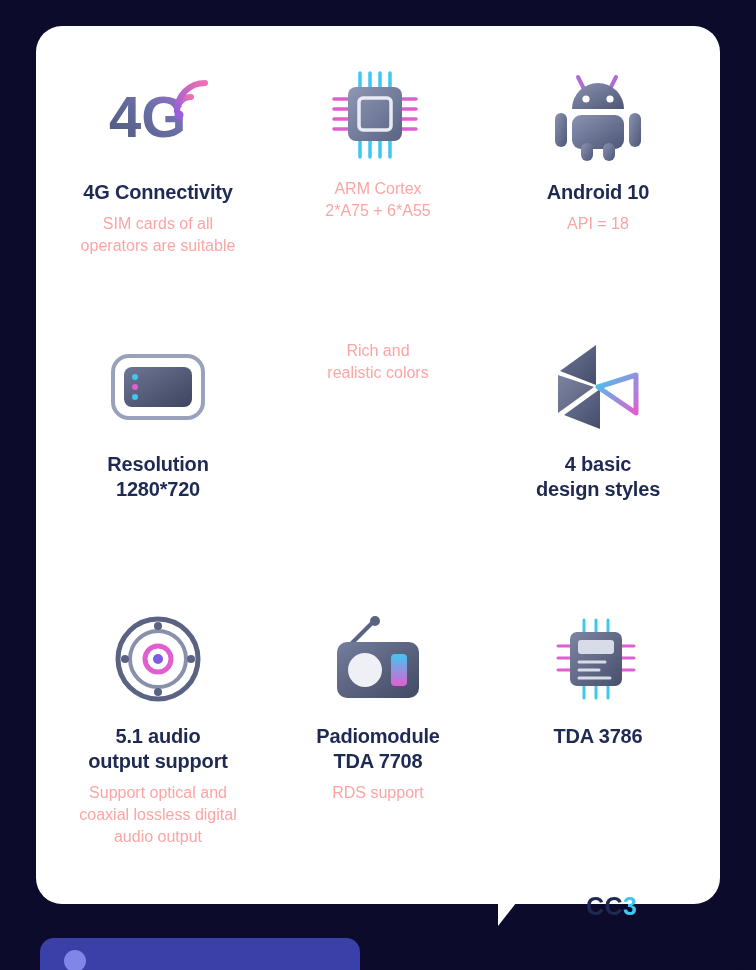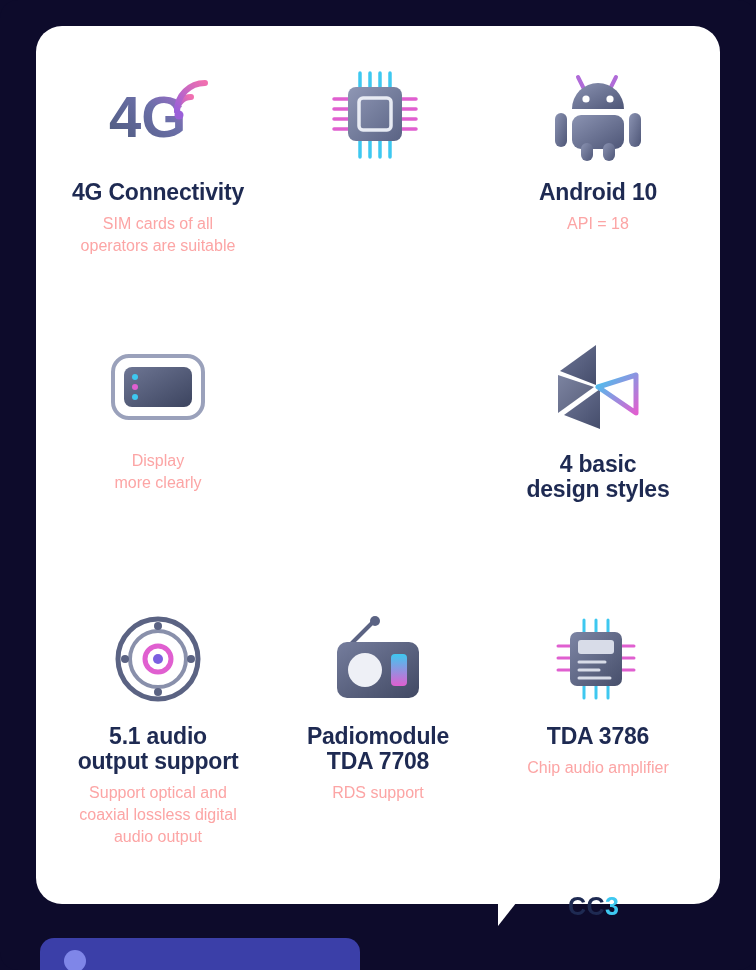--- a/index.html
+++ b/index.html
@@ -60,36 +60,36 @@
   }
   .icon-wrap {
     height: 110px;
     display: flex;
     align-items: center;
     justify-content: center;
   }
   .title {
     color: #1e2a52;
     font-weight: bold;
-    font-size: 23px;
+    font-size: 20px;
     line-height: 25px;
     text-align: center;
     margin-top: 10px;
     letter-spacing: -0.2px;
   }
   .sub {
     color: #fca5a5;
     font-size: 16px;
     line-height: 22px;
     text-align: center;
     margin-top: 8px;
   }
   .logo {
     position: absolute;
-    left: 568px;
+    left: 586px;
     top: 892px;
     font-size: 25px;
     font-weight: bold;
     letter-spacing: 0.5px;
   }
   .logo .cc { color: #1e2a52; }
   .logo .three { color: #3ec8f0; }
 
   .footer-chip {
     position: absolute;
@@ -172,20 +172,21 @@
             <line x1="6" y1="62" x2="22" y2="62"></line>
             <line x1="72" y1="32" x2="88" y2="32"></line>
             <line x1="72" y1="42" x2="88" y2="42"></line>
             <line x1="72" y1="52" x2="88" y2="52"></line>
             <line x1="72" y1="62" x2="88" y2="62"></line>
           </g>
           <rect x="20" y="20" width="54" height="54" rx="8" fill="url(#gchip)"></rect>
           <rect x="31" y="31" width="32" height="32" rx="4" fill="none" stroke="#e8ebf4" stroke-width="3.5"></rect>
         </svg>
       </div>
+      <div class="sub">ARM Cortex<br>2*A75 + 6*A55</div>
     </div>
 
     <div class="cell">
       <div class="icon-wrap">
         <svg width="96" height="92" viewBox="0 0 96 92">
           <defs>
             <linearGradient id="gand" x1="0" y1="0" x2="1" y2="1">
               <stop offset="0%" stop-color="#8b93b2"></stop>
               <stop offset="100%" stop-color="#4e5677"></stop>
             </linearGradient>
@@ -217,24 +218,25 @@
               <stop offset="100%" stop-color="#3c445f"></stop>
             </linearGradient>
           </defs>
           <rect x="3" y="6" width="90" height="62" rx="16" fill="none" stroke="#9aa1bb" stroke-width="4"></rect>
           <rect x="14" y="17" width="68" height="40" rx="8" fill="url(#gscr)"></rect>
           <circle cx="25" cy="27" r="3" fill="#3ec8f0"></circle>
           <circle cx="25" cy="37" r="3" fill="#e05fd0"></circle>
           <circle cx="25" cy="47" r="3" fill="#3ec8f0"></circle>
         </svg>
       </div>
-      <div class="sub">Display<br>more clearly</div>
-    </div>
-
-    <div class="cell">
+      <div class="title">Resolution<br>1280*720</div>
+    </div>
+
+    <div class="cell">
+      <div class="sub">Rich and<br>realistic colors</div>
     </div>
 
     <div class="cell">
       <div class="icon-wrap">
         <svg width="96" height="92" viewBox="0 0 96 92">
           <defs>
             <linearGradient id="gp1" x1="0" y1="0" x2="1" y2="1">
               <stop offset="0%" stop-color="#6d7596"></stop>
               <stop offset="100%" stop-color="#454d6b"></stop>
             </linearGradient>
@@ -321,21 +323,20 @@
           <rect x="18" y="18" width="52" height="54" rx="7" fill="url(#gamp)"></rect>
           <rect x="26" y="26" width="36" height="14" rx="3" fill="#d8dce8"></rect>
           <g stroke="#d8dce8" stroke-width="3" stroke-linecap="round">
             <line x1="27" y1="48" x2="53" y2="48"></line>
             <line x1="27" y1="56" x2="47" y2="56"></line>
             <line x1="27" y1="64" x2="58" y2="64"></line>
           </g>
         </svg>
       </div>
       <div class="title">TDA 3786</div>
-      <div class="sub">Chip audio amplifier</div>
     </div>
 
   </div>
 
   <div class="logo">
     <span class="cc">CC</span><span class="three">3</span>
   </div>
 
   <div class="footer-chip">
     <div class="dot"></div>

